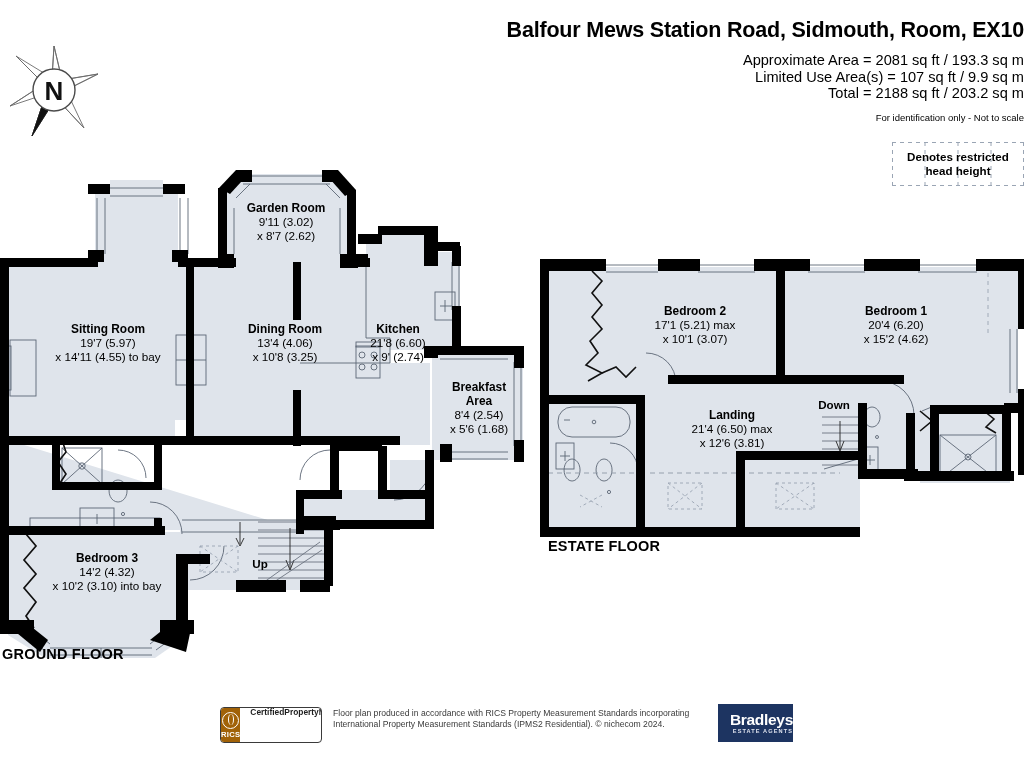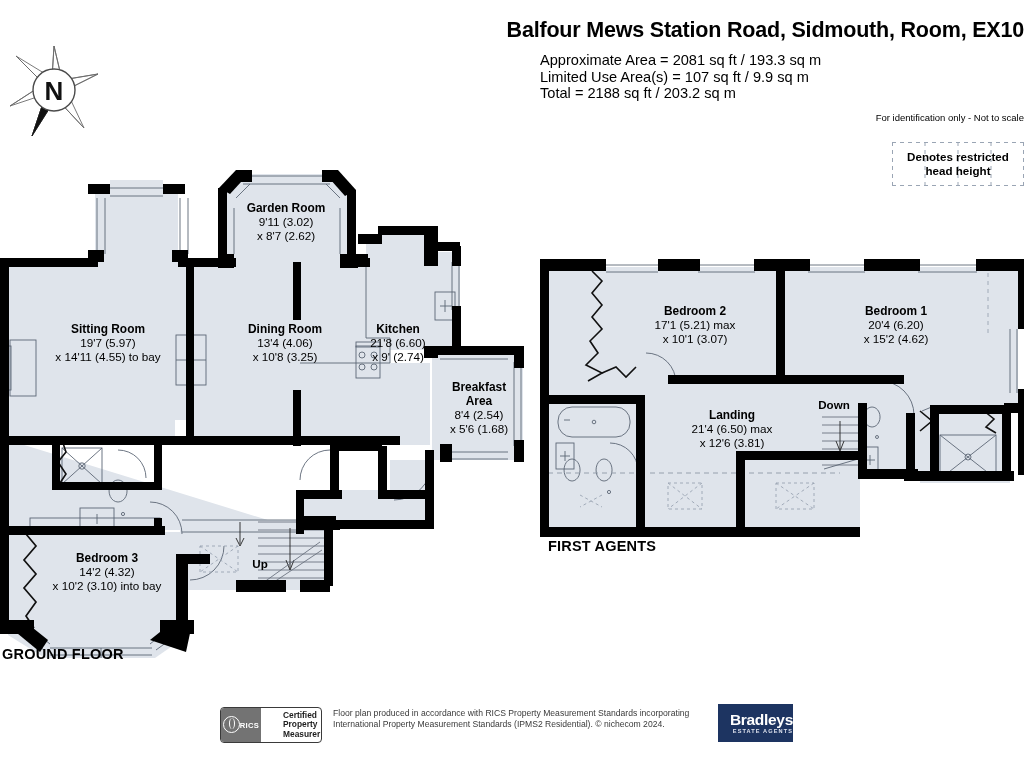--- a/index.html
+++ b/index.html
@@ -13,21 +13,21 @@
   .abs{position:absolute;}
 
   
   #header-title{
     left:390px;top:18px;width:634px;
     text-align:right;
     font-size:21.5px;font-weight:bold;letter-spacing:-0.2px;
     white-space:nowrap;
   }
   #area-block{
-    left:540px;top:52px;width:484px;text-align:left;
+    left:540px;top:52px;width:484px;text-align:right;
     font-size:14.6px;line-height:16.6px;
   }
   #area-block div{white-space:nowrap;}
   #disclaimer{
     left:540px;top:112px;width:484px;text-align:right;
     font-size:9.5px;
   }
   #legend-grid{
     left:892px;top:142px;width:132px;height:44px;
     pointer-events:none;
@@ -43,35 +43,35 @@
   #ground-floor-label{left:2px;top:646px;text-align:center;}
   #first-floor-label{left:548px;top:538px;}
 
   
   #footer-rics{
     left:220px;top:707px;width:100px;height:34px;
     border:1px solid #3a3a3a;border-radius:4px;
     display:flex;align-items:stretch;overflow:hidden;background:#fff;
   }
   #rics-badge{
-    width:40px;background:#737373;color:#fff;
-    display:flex;align-items:center;justify-content:center;
+    width:40px;background:#a16207;color:#fff;
+    display:flex;flex-direction:column;align-items:center;justify-content:center;
   }
   #rics-badge .globe{
     width:15px;height:15px;border-radius:50%;border:1.6px solid #fff;margin-bottom:1px;
     position:relative;
   }
   #rics-badge .globe:after{
     content:"";position:absolute;left:5px;top:1px;width:4px;height:11px;
     border-left:1.3px solid #fff;border-right:1.3px solid #fff;border-radius:50%;
   }
   #rics-word{font-size:7.6px;font-weight:bold;letter-spacing:0.3px;}
   #rics-text{
-    flex:1;display:flex;flex-direction:column;justify-content:center;
-    padding-left:22px;font-size:8.4px;font-weight:bold;line-height:9.6px;color:#1d1d1d;
+    flex:1;display:flex;justify-content:center;
+    padding-left:10px;font-size:8.4px;font-weight:bold;line-height:9.6px;color:#1d1d1d;
   }
   #footer-note{
     left:333px;top:708px;width:380px;
     font-size:8.6px;line-height:11.4px;color:#3a3a3a;
   }
   #footer-brand{
     left:718px;top:704px;width:75px;height:38px;background:#1d3461;
     display:flex;flex-direction:column;align-items:flex-end;justify-content:center;
   }
   #brand-name{color:#fff;font-size:15.5px;font-weight:bold;letter-spacing:-0.3px;line-height:16px;}
@@ -465,21 +465,21 @@
     </g>
     <g>
       <text x="192" y="164" font-size="11.9" font-weight="bold">Landing</text>
       <text x="192" y="178" font-size="11.7">21'4 (6.50) max</text>
       <text x="192" y="192" font-size="11.7">x 12'6 (3.81)</text>
     </g>
     <text x="294" y="154" font-size="11.6" font-weight="bold">Down</text>
   </g>
 </svg>
 
-<div class="abs floor-label" id="first-floor-label">FIRST AGENTS</div>
+<div class="abs floor-label" id="first-floor-label">ESTATE FLOOR</div>
 
 <div class="abs" id="footer-rics">
   <div id="rics-badge">
     <div class="globe"></div>
     <div id="rics-word">RICS</div>
   </div>
   <div id="rics-text">
     <div>Certified</div>
     <div>Property</div>
     <div>Measurer</div>

